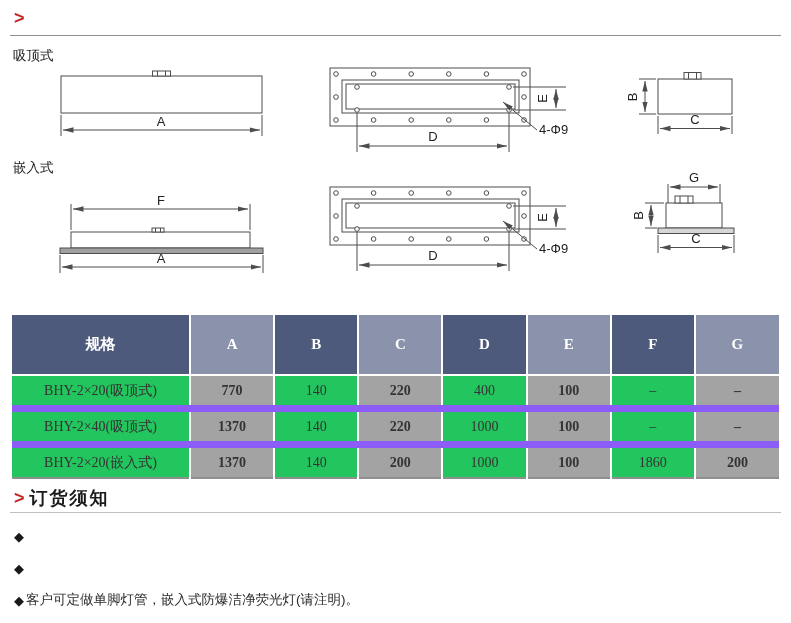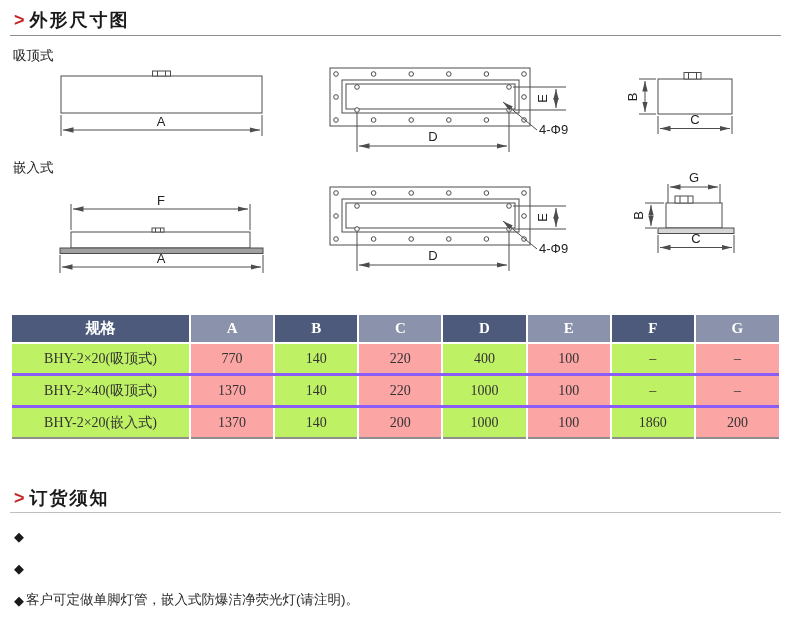--- a/index.html
+++ b/index.html
@@ -16,41 +16,40 @@
   .dia-svg line,.dia-svg rect,.dia-svg path.ln{stroke:#4d4d4d;stroke-width:1;fill:none;}
   .dia-svg circle{stroke:#4d4d4d;stroke-width:1;fill:#fff;}
   .dia-svg .arrfill{fill:#4d4d4d;stroke:none;}
   .dia-svg rect.body{fill:#fff;}
   .dia-svg rect.flange-dark{fill:#a0a0a0;}
   .dia-svg rect.flange-light{fill:#d6d6d6;}
 
   table.spec{position:absolute;left:12px;top:315px;width:767px;border-collapse:collapse;
              table-layout:fixed;font-family:"Liberation Serif",serif;
              border-bottom:2px solid #8f8f8f;}
-  table.spec th{height:27px;color:#fff;font-size:15px;font-weight:bold;padding:0;
+  table.spec th{height:27px;color:#fff;font-size:15px;font-weight:bold;padding:16px;
                 border-bottom:2px solid #fff;text-align:center;}
   table.spec th.dark{background:#4d5a7b;}
   table.spec th.light{background:#8a92ac;}
   table.spec th+th, table.spec td+td{border-left:2px solid #fff;}
-  table.spec td{height:29px;text-align:center;font-size:14px;color:#333;background:#bef264;padding:0;}
-  table.spec td.g{background:#fca5a5;}
-  table.spec tbody tr+tr td{border-top:3px solid #8b5cf6;}
+  table.spec td{height:29px;text-align:center;font-size:14px;color:#333;background:#22c55e;padding:0;}
+  table.spec td.g{background:#a3a3a3;font-weight:bold;}
+  table.spec tbody tr+tr td{border-top:7px solid #8b5cf6;}
 
   .notes{position:absolute;left:14px;top:520px;right:10px;list-style:none;margin:0;padding:0;}
   .notes li{height:32px;display:flex;align-items:center;font-size:13.5px;color:#2a2a2a;}
   .notes .diamond{margin-right:2px;font-size:13px;color:#1a1a1a;}
 </style>
 </head>
 <body>
 
 <div class="page">
 
   <div class="sec-title" style="top:8px;">
     <span class="gt">&gt;</span>
-    <span>外形尺寸图</span>
   </div>
   <div class="rule" style="top:35px;"></div>
 
   <svg class="dia-svg" width="791" height="264" viewBox="0 40 791 264">
     <defs>
       <marker id="mE" orient="auto" markerUnits="userSpaceOnUse" markerWidth="12" markerHeight="8" refX="10.5" refY="3.5">
         <path class="arrfill" d="M10.5,3.5 L0,0.8 L0,6.2 Z" fill="#4d4d4d"></path>
       </marker>
       <marker id="mS" orient="auto" markerUnits="userSpaceOnUse" markerWidth="12" markerHeight="8" refX="0.5" refY="3.5">
         <path class="arrfill" d="M0.5,3.5 L11,0.8 L11,6.2 Z" fill="#4d4d4d"></path>

